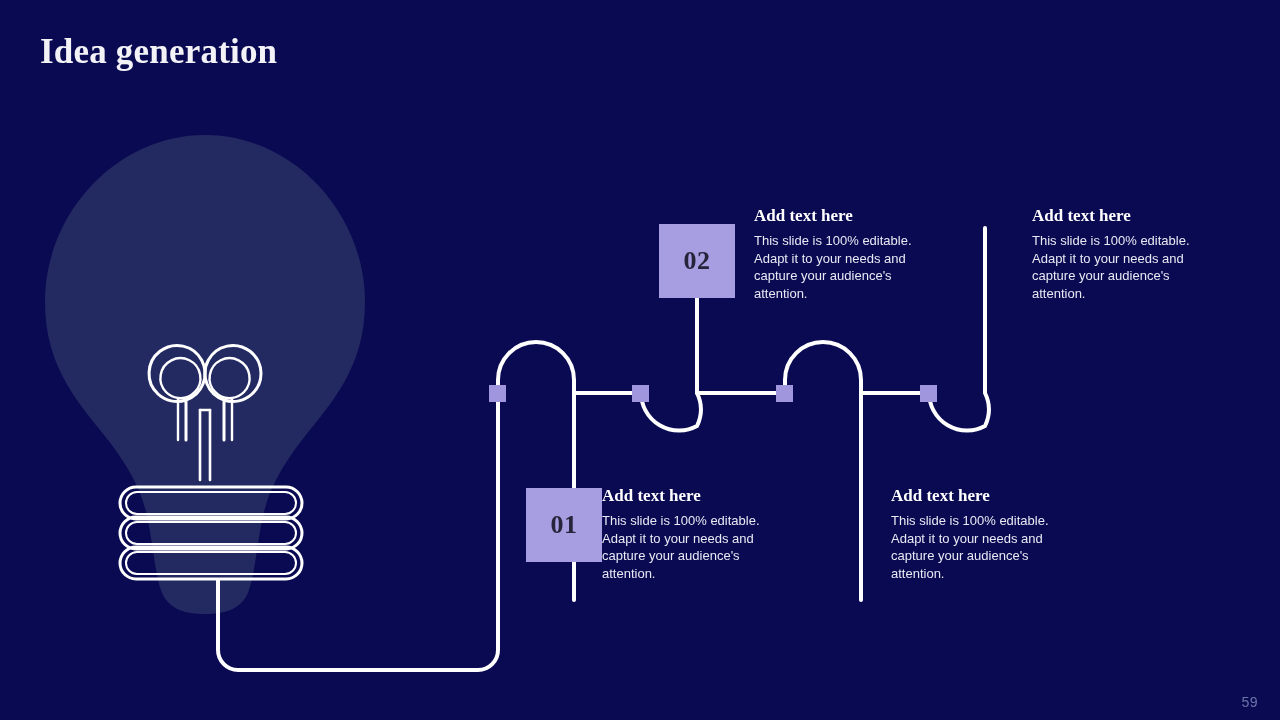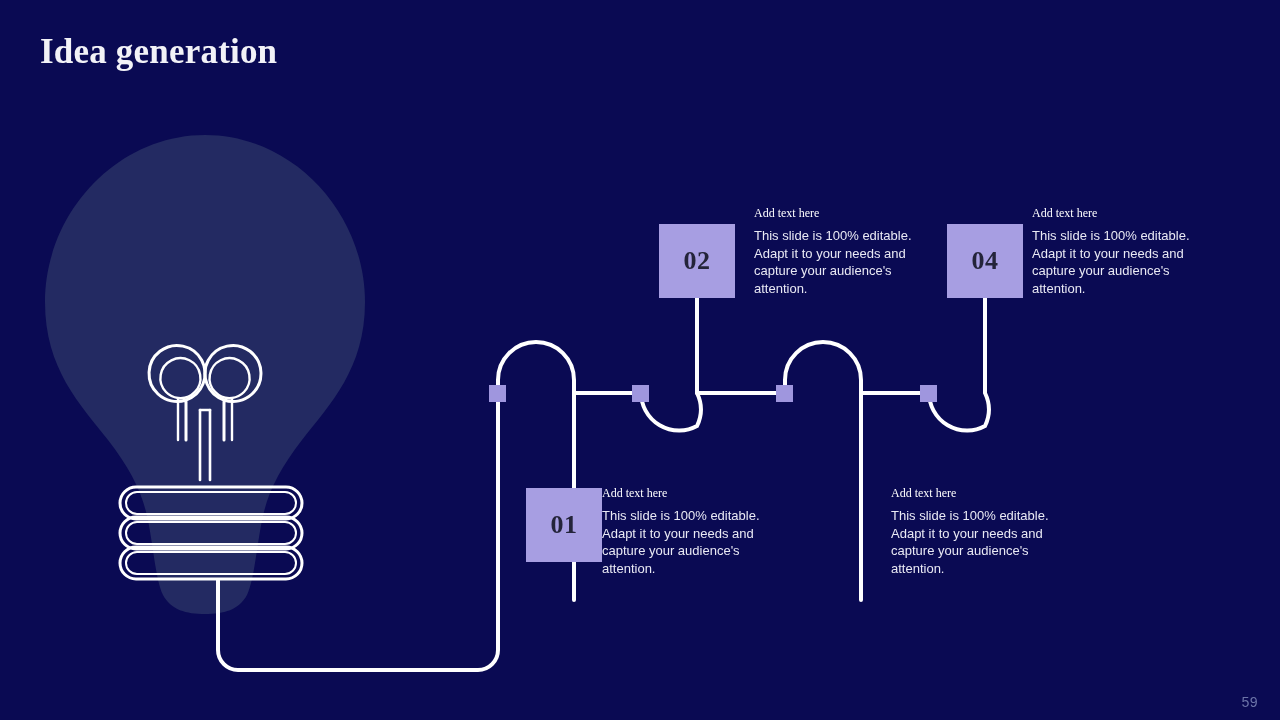--- a/index.html
+++ b/index.html
@@ -61,22 +61,22 @@
   #num-box-3 { left: 803px; top: 488px; }
   #num-box-4 { left: 947px; top: 224px; }
 
   
   .text-block {
     position: absolute;
     width: 176px;
   }
   .tb-heading {
     font-family: "Liberation Serif", serif;
-    font-weight: normal;
-    font-size: 12px;
+    font-weight: bold;
+    font-size: 17px;
     color: #ffffff;
     margin: 0 0 6px 0;
     white-space: nowrap;
   }
   .tb-body {
     font-family: "Liberation Sans", sans-serif;
     font-size: 13px;
     line-height: 17.5px;
     color: #e9e9f4;
     margin: 0;
@@ -205,21 +205,20 @@
     </g>
   </svg>
 
   <div class="connector-square" id="connector-square-1"></div>
   <div class="connector-square" id="connector-square-2"></div>
   <div class="connector-square" id="connector-square-3"></div>
   <div class="connector-square" id="connector-square-4"></div>
 
   <div class="num-box" id="num-box-1">01</div>
   <div class="num-box" id="num-box-2">02</div>
-  <div class="num-box" id="num-box-4">04</div>
 
   <div class="text-block" id="text-block-1">
     <p class="tb-heading">Add text here</p>
     <p class="tb-body">This slide is 100% editable. Adapt it to your needs and capture your audience's attention.</p>
   </div>
 
   <div class="text-block" id="text-block-2">
     <p class="tb-heading">Add text here</p>
     <p class="tb-body">This slide is 100% editable. Adapt it to your needs and capture your audience's attention.</p>
   </div>

